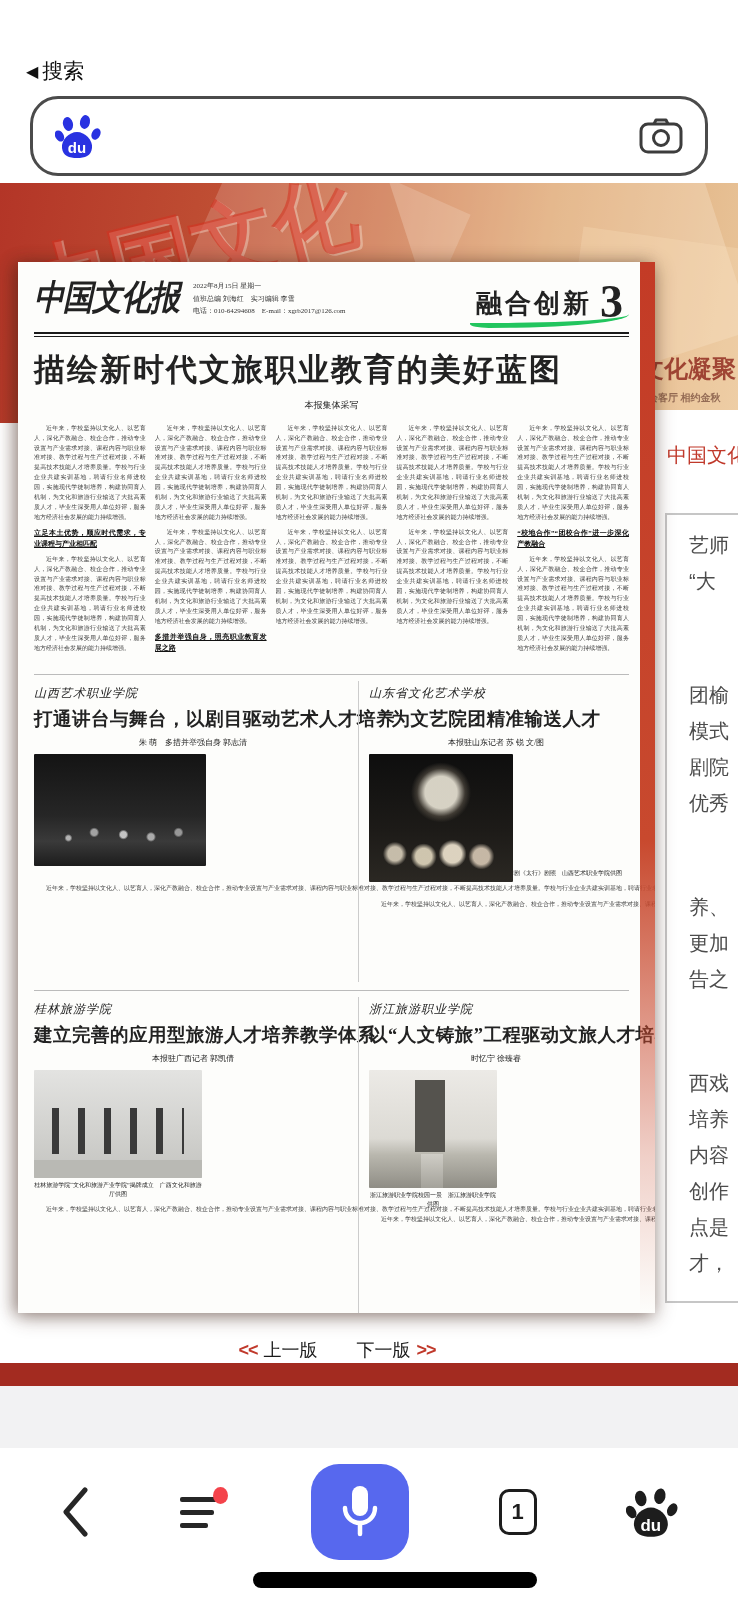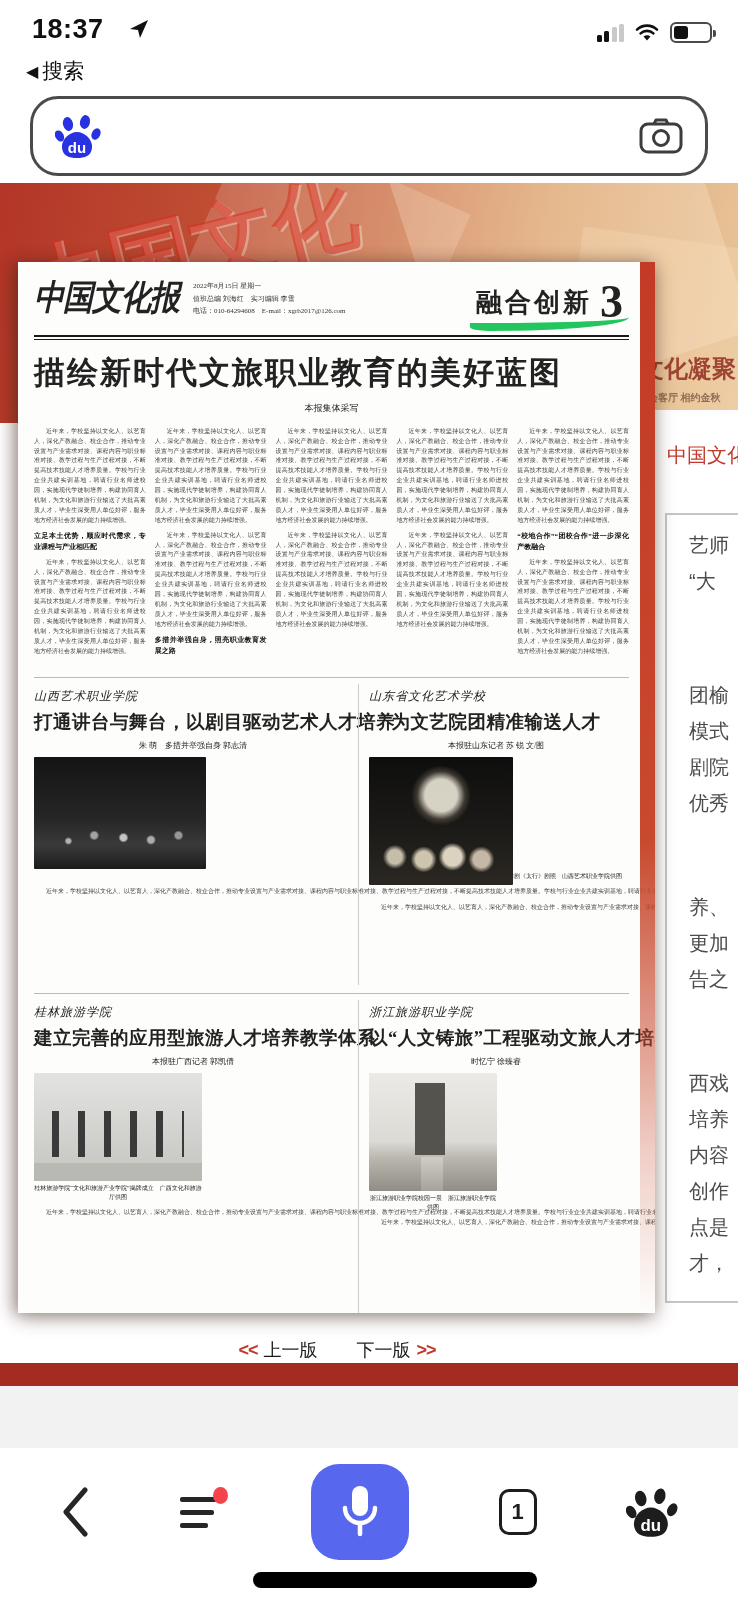--- a/index.html
+++ b/index.html
@@ -58,31 +58,31 @@
     position:absolute; left:18px; top:79px; width:637px; height:1051px; background:#fdfdfb;
     box-shadow:0 4px 18px rgba(60,30,20,.45), -6px 0 14px rgba(60,30,20,.25);
     font-family:"Liberation Serif","DejaVu Serif",serif; color:#222;
     padding:16px 26px 0 16px; overflow:hidden;
   }
   .paper::after { content:""; position:absolute; right:0; top:0; width:15px; height:100%;
     background:linear-gradient(#c33b26 0%,#c8492e 55%,rgba(200,70,45,.25) 85%,rgba(200,70,45,0) 100%); }
   .masthead { display:flex; align-items:flex-start; }
   .mh-name { font-size:30px; font-weight:bold; font-style:italic; letter-spacing:-1px; white-space:nowrap; transform:scaleY(1.15); }
   .mh-info { margin-left:14px; margin-top:2px; font-size:7px; line-height:1.8; color:#333; flex:1; }
-  .mh-sec { display:flex; align-items:center; margin-top:6px; border-bottom:8px solid #22c55e; border-radius:0 0 90% 12%/0 0 14px 4px; padding:0 6px 2px 6px; }
+  .mh-sec { display:flex; align-items:flex-end; margin-top:6px; border-bottom:5px solid #22c55e; border-radius:0 0 90% 12%/0 0 14px 4px; padding:0 6px 2px 6px; }
   .mh-sec .sec-t { font-size:26px; font-weight:bold; letter-spacing:3px; }
   .mh-sec .sec-n { font-size:46px; font-weight:bold; line-height:.8; margin-left:8px; }
   .mh-rule { height:2px; background:#1a1a1a; margin-top:4px; }
   .mh-rule2 { height:1px; background:#1a1a1a; margin-top:2px; }
   .headline { text-align:left; font-size:31px; font-weight:bold; letter-spacing:2px; margin-top:12px; white-space:nowrap; }
   .subtitle { text-align:center; font-size:9px; margin-top:8px; color:#222; }
   .topcols { display:flex; gap:9px; margin-top:12px; height:242px; overflow:hidden; }
   .topcols .col { flex:1; font-size:6px; line-height:1.65; text-align:justify; color:#3d3d3d; overflow:hidden; }
   .topcols p { margin-bottom:5px; text-indent:12px; }
-  .colhead { font-size:7px; font-weight:bold; color:#111; margin:4px 0; text-indent:0 !important; }
+  .colhead { font-size:7px; font-weight:bold; color:#111; margin:4px 0; text-indent:0 !important;text-decoration:underline; }
   .sect-rule { height:1px; background:#bbb; margin:8px 0 6px 0; }
   .row2 { display:flex; }
   .art { padding:4px 6px 0 0; }
   .art.right { border-left:1px solid #ccc; padding-left:10px; }
   .art-l { width:324px; } .art-r { width:271px; }
   .kicker { font-size:12px; font-style:italic; letter-spacing:1px; color:#222; }
   .art-h { font-size:18.5px; font-weight:bold; letter-spacing:.5px; margin-top:4px; white-space:nowrap; }
   .art-h.center { text-align:center; }
   .art-by { text-align:center; font-size:8px; margin:6px 0 6px 0; color:#222; }
   .art-body { display:flex; gap:8px; }
@@ -132,44 +132,20 @@
   .micbtn { width:98px; height:96px; background:#5768ee; border-radius:28px; display:flex; align-items:center; justify-content:center; }
   .tabbox { width:38px; height:46px; border:3.5px solid #1d1d1d; border-radius:10px; display:flex; align-items:center; justify-content:center;
     font-size:22px; font-weight:bold; color:#1d1d1d; }
   .homebar { position:absolute; left:253px; top:1572px; width:284px; height:16px; background:#000; border-radius:9px; }
 </style>
 </head>
 <body>
 
 <div class="phone">
 
-  <div class="statusbar">
-    <div class="sb-time">18:37</div>
-    <div class="sb-loc">
-      <svg width="22" height="22" viewBox="0 0 22 22">
-          <path d="M2 11 L20 2 L12 20 L10 12 Z" fill="#111"></path>
-        </svg>
-    </div>
-    <div class="sb-right">
-      <div class="sig">
-          <i></i>
-          <i></i>
-          <i></i>
-          <i></i>
-        </div>
-      <svg width="26" height="20" viewBox="0 0 26 20">
-        <path d="M13 17.5 L9.5 13.6 a5.5 5.5 0 0 1 7 0 Z" fill="#111"></path>
-        <path d="M6.6 10.4 a9.5 9.5 0 0 1 12.8 0" stroke="#111" stroke-width="2.6" fill="none" stroke-linecap="round"></path>
-        <path d="M3 6.6 a14.5 14.5 0 0 1 20 0" stroke="#111" stroke-width="2.6" fill="none" stroke-linecap="round"></path>
-      </svg>
-      <div class="batt">
-          <i></i>
-        </div>
-    </div>
-  </div>
 
   <div class="backapp">
     <span class="tri">◀</span>
     <span>搜索</span>
   </div>
 
   <div class="searchbar">
     <svg width="46" height="48" viewBox="0 0 46 48">
       <ellipse cx="13" cy="12" rx="5" ry="7" fill="#2932e1" transform="rotate(-15 13 12)"></ellipse>
       <ellipse cx="30" cy="10" rx="5" ry="7" fill="#2932e1" transform="rotate(12 30 10)"></ellipse>

